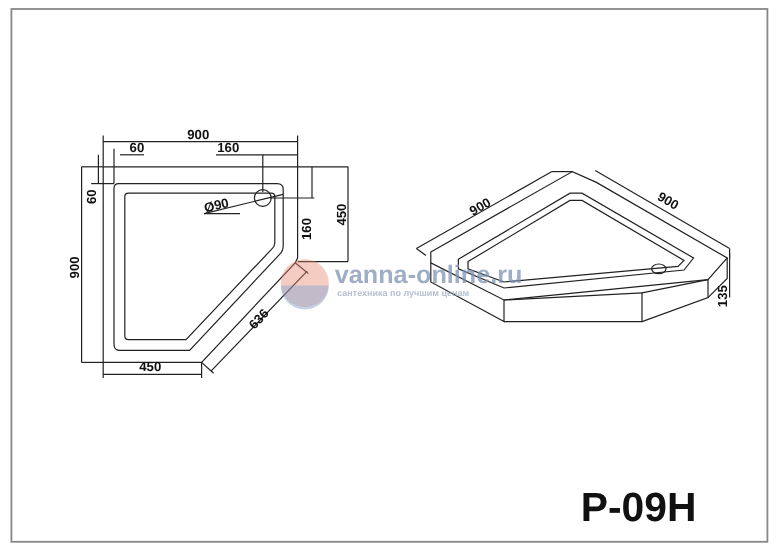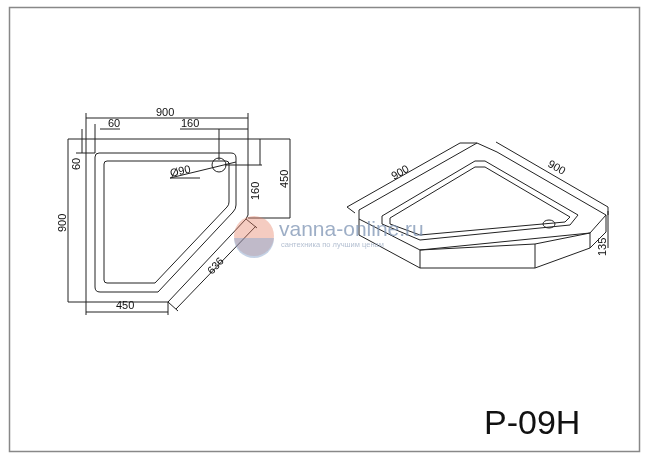--- a/index.html
+++ b/index.html
@@ -1,17 +1,17 @@
 <!DOCTYPE html>
 <html><head>
   <meta charset="utf-8">
   <style>
     html, body { margin: 0; padding: 0; background: #ffffff; }
     body { width: 650px; height: 460px; position: relative; overflow: hidden; font-family: "Liberation Sans", sans-serif; }
-    #sheet { position: absolute; left: 0; top: 0; width: 650px; height: 460px; }
+    #sheet { position: absolute; left: 0; top: 0; width: 650px; height: 460px; font-weight: bold; }
     svg text { font-family: "Liberation Sans", sans-serif; fill: #111; }
     .dim { font-size: 11px; }
     .model { font-size: 34px; }
     .wm-main { font-size: 21px; fill: #7d93b3; }
     .wm-sub { font-size: 7.5px; fill: #9aaac2; }
   </style>
 </head>
 <body>
 
 <div id="sheet">

